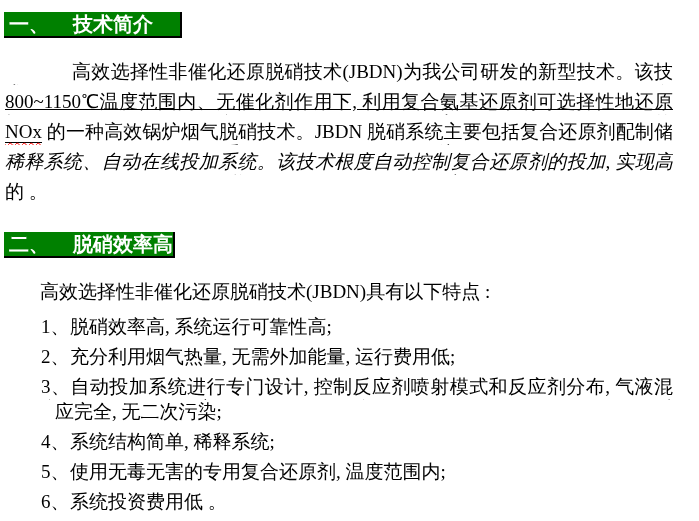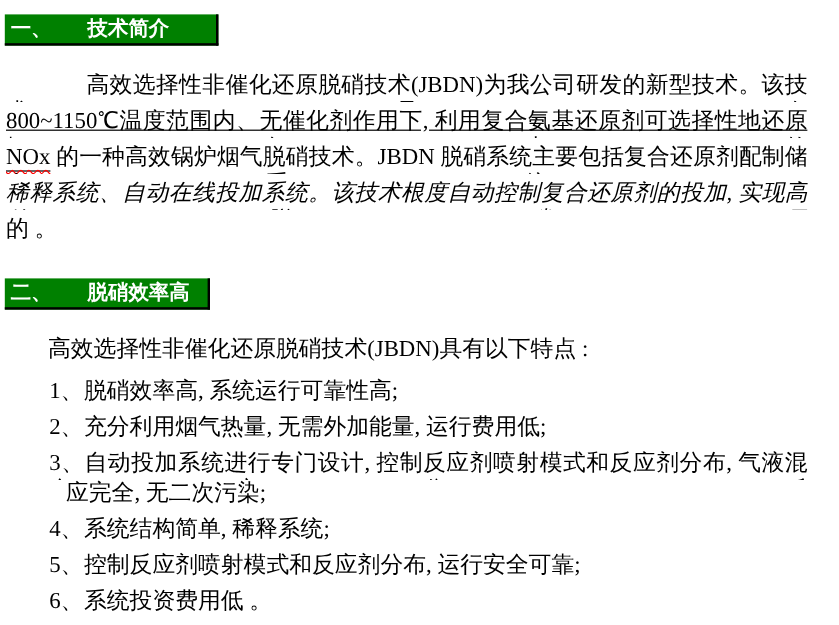--- a/index.html
+++ b/index.html
@@ -19,21 +19,21 @@
   .hbar {
     position: absolute;
     left: 4px;
     height: 24px;
     background: var(--heading-bg, #008000);
     color: var(--heading-fg, #ffffff);
     border-right: 2px solid #000000;
     border-bottom: 2px solid #000000;
     font-family: "DejaVu Sans", sans-serif;
     font-weight: bold;
-    font-size: 17px;
+    font-size: 20px;
     line-height: 24px;
     padding-left: 5px;
     white-space: nowrap;
   }
   .hbar .hnum {
     display: inline-block;
     width: 64px;
   }
   
   .line {
@@ -98,17 +98,17 @@
   <span class="inum">2、</span><span>充分利用烟气热量, 无需外加能量, 运行费用低;</span>
 </div>
 <div class="line just" style="top:376px; left:41px; width:632px;">
   <span class="inum">3、</span><span>自动投加系统进行专门设计, 控制反应剂喷射模式和反应剂分布, 气液混合充分, 反</span>
 </div>
 <div class="line" style="top:401px; left:55px;">应完全, 无二次污染;</div>
 <div class="line" style="top:431px; left:41px;">
   <span class="inum">4、</span><span>系统结构简单, 稀释系统;</span>
 </div>
 <div class="line" style="top:461px; left:41px;">
-  <span class="inum">5、</span><span>控制反应剂喷射模式和反应剂分布, 运行安全可靠;</span>
+  <span class="inum">5、</span><span>使用无毒无害的专用复合还原剂, 温度范围内;</span>
 </div>
 <div class="line" style="top:491px; left:41px;">
   <span class="inum">6、</span><span>系统投资费用低 。</span>
 </div>
 
 </body></html>

